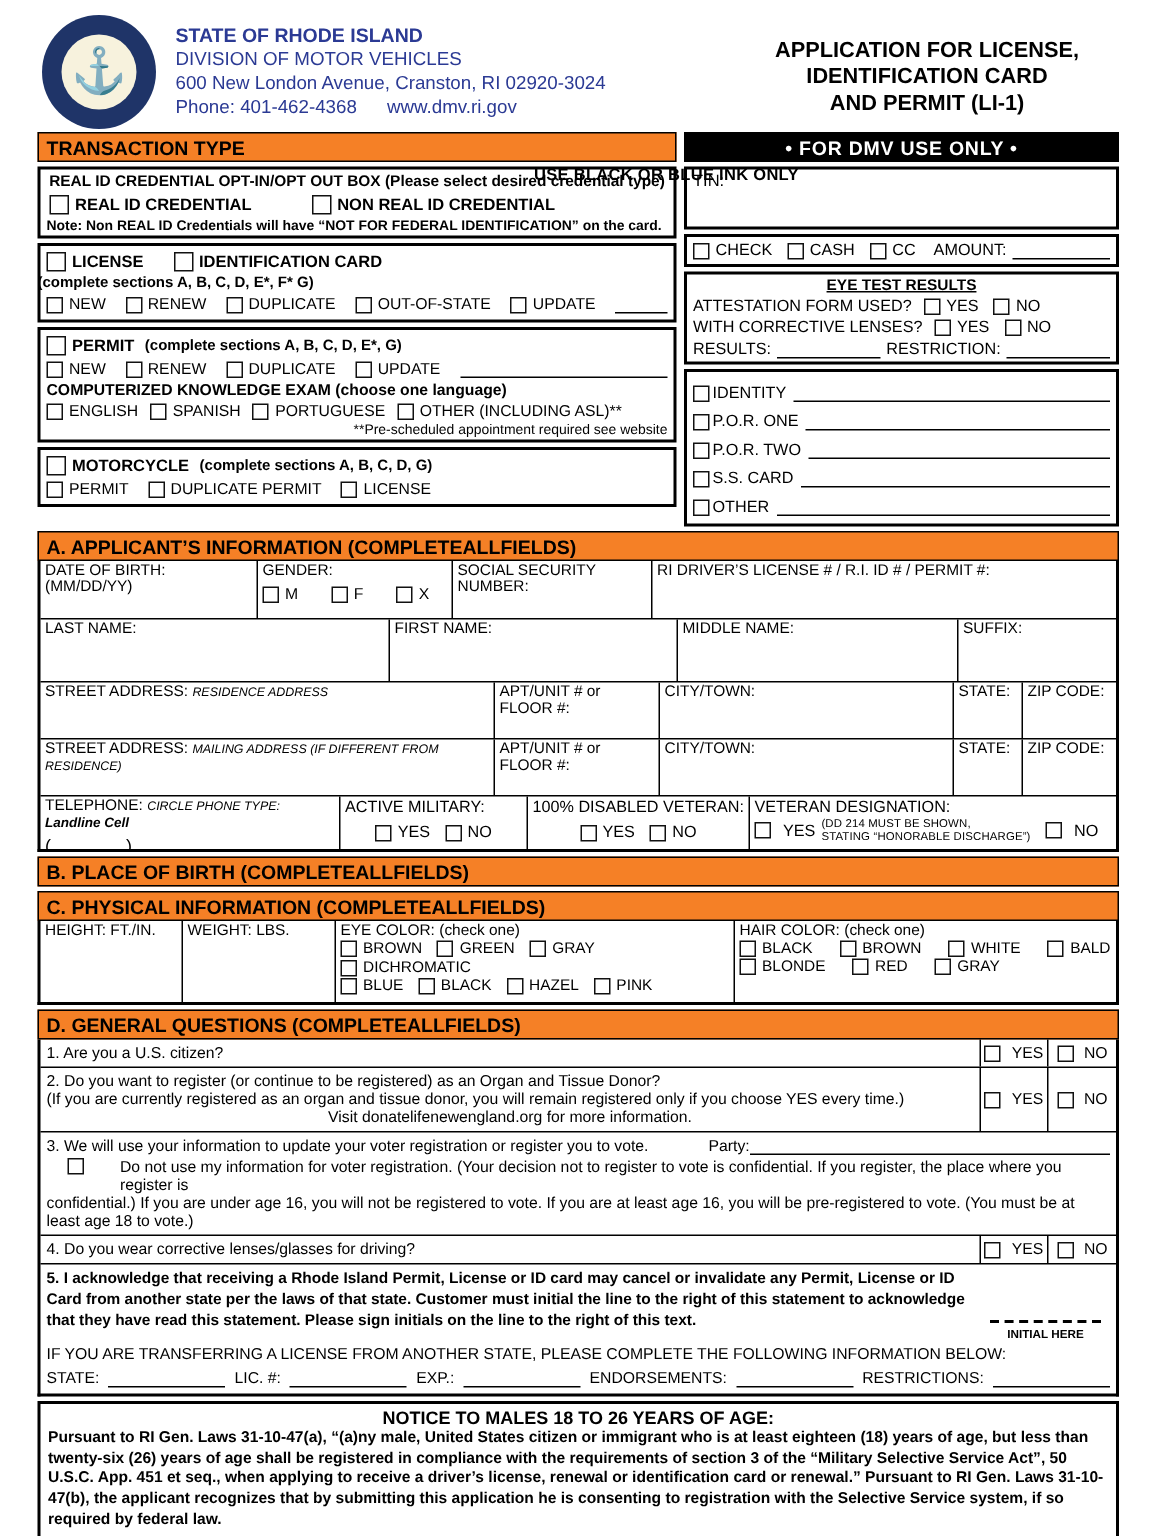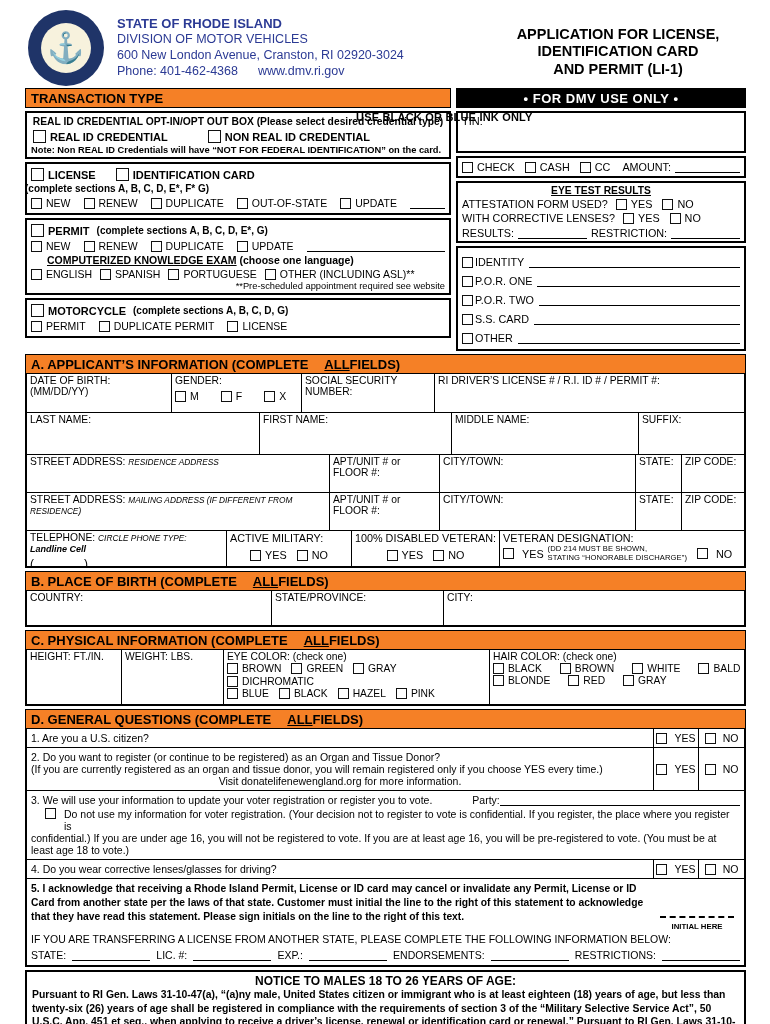--- a/index.html
+++ b/index.html
@@ -30,21 +30,21 @@
   .bar-orange{background:var(--orange); border:1.5px solid #000; padding-left:5px;}
   .bar-black{background:#000; color:#fff; justify-content:center; letter-spacing:.5px;}
   .stack > .box{margin-top:3px;}
   .box{border:2px solid #000; padding:2px 4px; background:#fff;}
 
   .cbi{display:inline-flex; align-items:center; white-space:nowrap;}
   .cb{width:11px; height:11px; border:1.6px solid #111; background:#fff; display:inline-block; margin-right:4px; flex:none;}
   .cb-lg{width:13px; height:13px;}
   .opts{display:flex; align-items:center; flex-wrap:wrap; column-gap:13px; row-gap:2px;}
   .bold{font-weight:bold;}
-  .u{text-decoration:underline;margin-left:16px;}
+  .u{}
   .note{font-size:9.3px; font-weight:bold;}
   .bl{flex:1; border-bottom:1.5px solid #000; height:11px; min-width:30px;}
   .row-line{display:flex; align-items:flex-end; gap:4px;}
 
   .realid-head{text-align:center; font-weight:bold; font-size:10.3px; padding-top:1px;}
   .realid-opts{margin:3px 0 2px 2px; font-weight:bold; font-size:11px; column-gap:40px;}
   .lic-line{font-weight:bold; font-size:11px; margin:2px 0 3px 0;}
   .sub-line{font-size:10.5px; margin:2px 0 2px 0; display:flex; align-items:flex-end; column-gap:13px;}
   .exam-line{margin-top:2px; font-size:10.5px;}
   .appt{ text-align:right; font-size:9.3px; margin-top:1px;}
@@ -91,21 +91,21 @@
   .drow{display:grid; grid-template-columns:1fr 45px 45px;}
   .drow + .drow{border-top:1.5px solid #000;}
   .drow .q{border-right:1.5px solid #000; padding:3px 4px; font-size:10.5px;}
   .drow .yn{border-right:1.5px solid #000; display:flex; align-items:center; justify-content:center; gap:3px; font-size:10.5px;}
   .drow .yn:last-child{border-right:none;}
   .drow-full{display:block; padding:3px 4px; font-size:10.5px;}
   .drow-full + .drow, .drow + .drow-full{border-top:1.5px solid #000;}
   .center{text-align:center;}
   .q3top{display:flex; align-items:flex-end;}
   .q3top .txt{white-space:nowrap;}
-  .q3opt{display:flex; align-items:flex-start; gap:4px; margin-top:2px; padding-left:14px;}
+  .q3opt{display:flex; align-items:flex-start; gap:20px; margin-top:2px; padding-left:14px;}
   .q5wrap{display:flex;}
   .q5text{flex:1; font-weight:bold; font-size:10.3px; line-height:1.35; padding-right:8px;}
   .q5init{width:86px; text-align:center; padding-top:34px;}
   .dash{display:block; border-top:2px dashed #000; width:74px; margin:0 auto 1px auto;}
   .inithere{font-weight:bold; font-size:7.8px;}
   .transfer{font-size:10.5px; margin-top:2px;}
   .tfields{display:flex; align-items:flex-end; gap:6px; font-size:10.5px; margin-top:4px; margin-bottom:1px;}
 
   
   .notice{border:2px solid #000; margin-top:3px; padding:2px 5px 4px 5px;}
@@ -478,27 +478,20 @@
         </div>
       </div>
     </div>
   </div>
 
   <div class="secbar">
     <span>B.  PLACE OF BIRTH (COMPLETE </span>
       <span class="u">ALL</span>
       <span> FIELDS)</span>
   </div>
-  <div class="tbl">
-    <div class="trow cols-b h34">
-      <div class="c"><span class="lab">COUNTRY:</span></div>
-      <div class="c"><span class="lab">STATE/PROVINCE:</span></div>
-      <div class="c"><span class="lab">CITY:</span></div>
-    </div>
-  </div>
 
   <div class="secbar">
     <span>C.  PHYSICAL INFORMATION (COMPLETE </span>
       <span class="u">ALL</span>
       <span> FIELDS)</span>
   </div>
   <div class="tbl">
     <div class="trow cols-c h54">
       <div class="c"><span class="lab it-part">HEIGHT: FT./IN.</span></div>
       <div class="c"><span class="lab">WEIGHT: LBS.</span></div>

